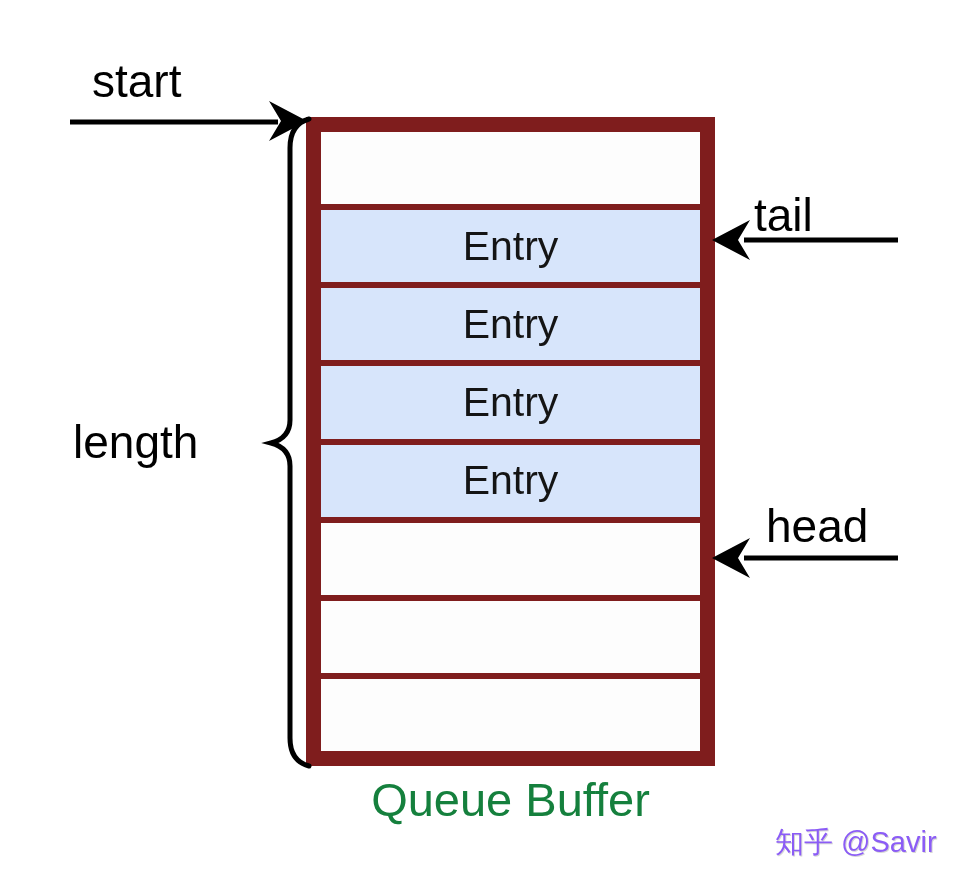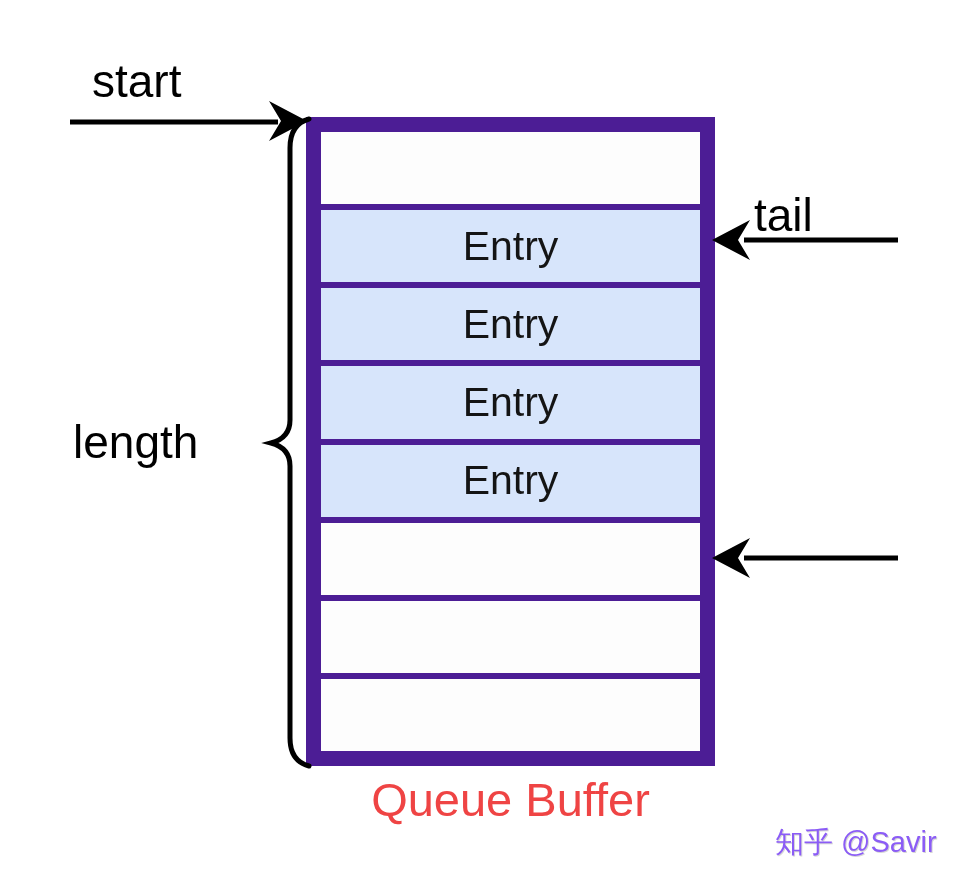--- a/index.html
+++ b/index.html
@@ -11,21 +11,21 @@
     overflow: hidden;
     font-family: "Liberation Sans", sans-serif;
   }
   .buffer {
     position: absolute;
     left: 306px;
     top: 117px;
     width: 409px;
     height: 649px;
     box-sizing: border-box;
-    background: #4c1d95;
+    background: #7f1d1d;
     padding: 15px;
     display: flex;
     flex-direction: column;
     gap: 6px;
   }
   .row {
     flex: 1 1 0;
     background: #fdfdfd;
     display: flex;
     align-items: center;
@@ -49,21 +49,21 @@
   .label-tail   { left: 754px; top: 192px; }
   .label-head   { left: 766px; top: 503px; }
   .caption {
     position: absolute;
     left: 306px;
     top: 776px;
     width: 409px;
     text-align: center;
     font-size: 47px;
     line-height: 1;
-    color: #ef4444;
+    color: #15803d;
     white-space: nowrap;
   }
   .watermark {
     position: absolute;
     left: 775px;
     top: 828px;
     font-size: 29px;
     line-height: 1;
     color: #8b5cf6;
     text-shadow: 1px 1px 0 #d6d6d6;
@@ -78,20 +78,21 @@
   }
 </style>
 </head>
 <body>
 
 <div class="canvas">
 
   <div class="label label-start">start</div>
   <div class="label label-length">length</div>
   <div class="label label-tail">tail</div>
+  <div class="label label-head">head</div>
 
   <div class="buffer">
     <div class="row" data-filled="false">
       <span></span>
     </div>
     <div class="row" data-filled="true">
       <span>Entry</span>
     </div>
     <div class="row" data-filled="true">
       <span>Entry</span>

